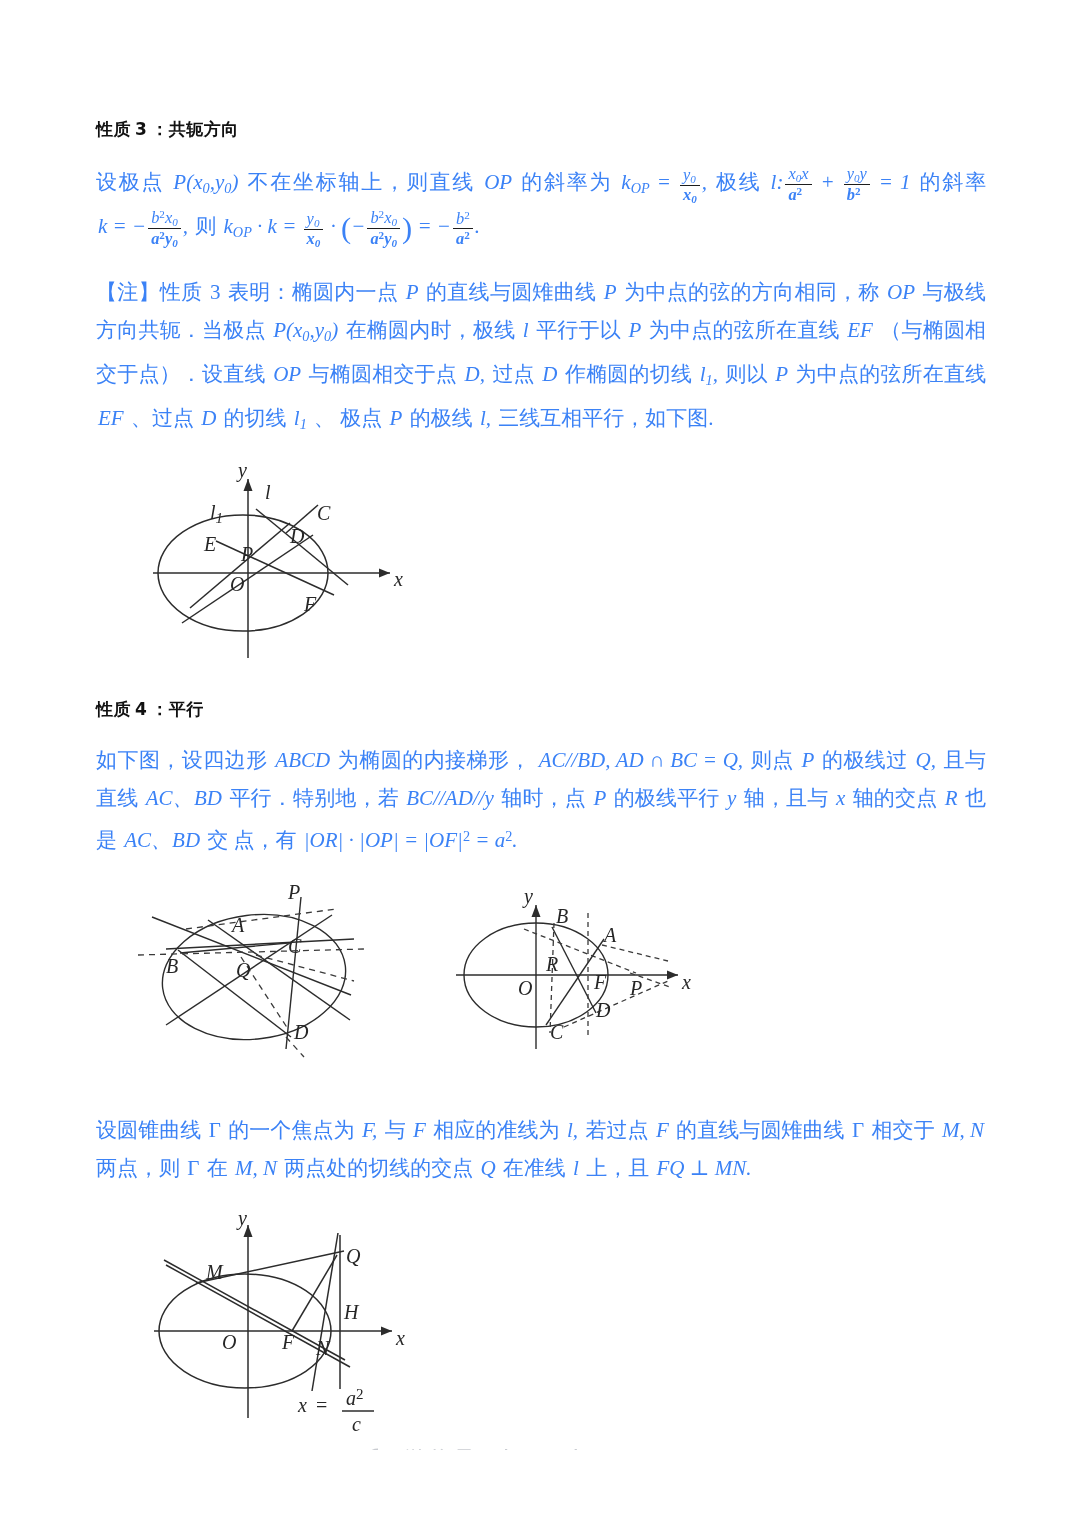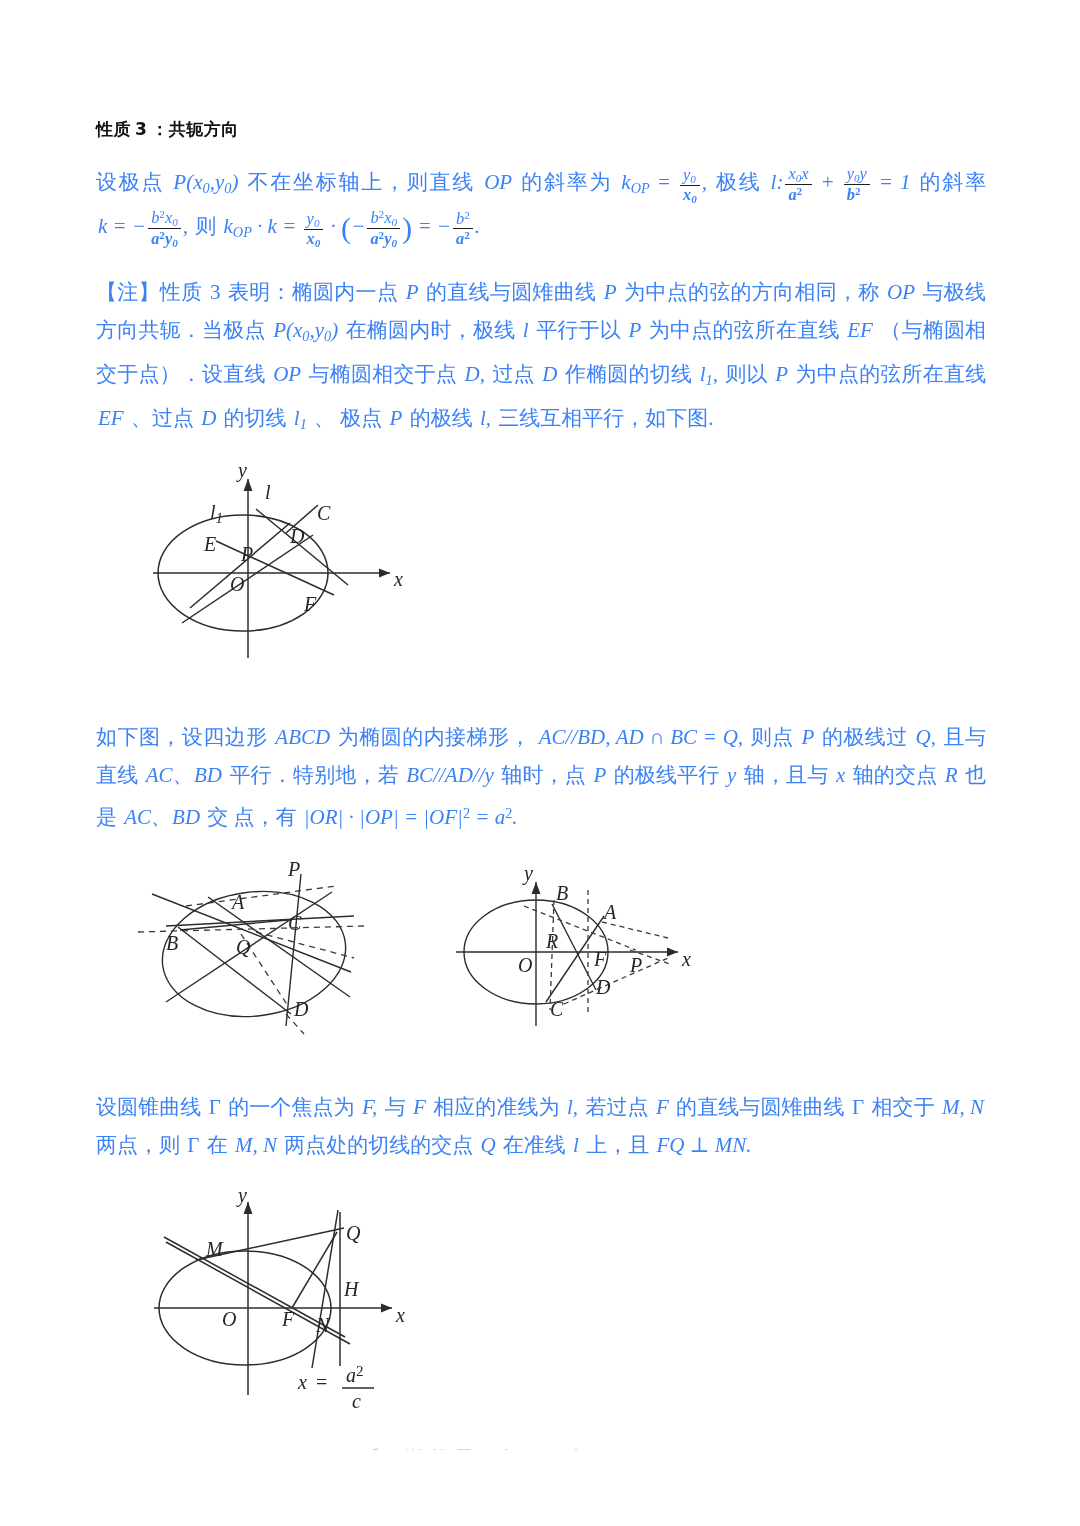--- a/index.html
+++ b/index.html
@@ -211,20 +211,23 @@
             <text class="lbl" x="152" y="80">D</text>
             <text class="lbl" x="179" y="57">C</text>
             <text class="lbl" x="166" y="148">F</text>
             <text class="lbl" x="92" y="128">O</text>
           </g>
         </svg>
       </div>
     </div>
 
     <div style="height:30px"></div>
+    <div class="prop-head">
+      <span>性质</span><span class="num">4</span><span>：</span><span>平行</span>
+    </div>
 
     <div style="height:20px"></div>
     <div class="para">
       <span>如下图，设四边形</span>
       <span class="m">ABCD</span>
       <span>为椭圆的内接梯形，</span>
       <span class="m">AC//BD, AD ∩ BC = Q,</span>
       <span>则点</span>
       <span class="m">P</span>
       <span>的极线过</span>

